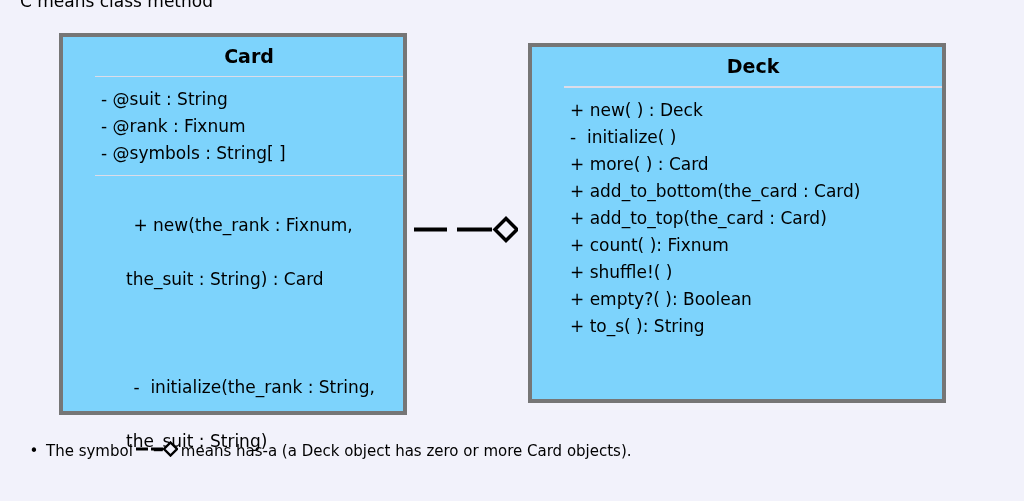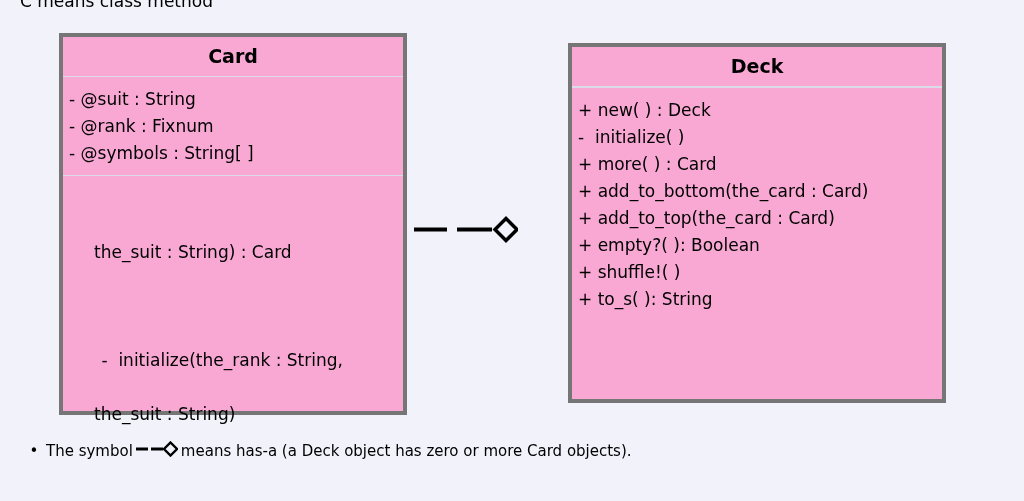--- a/index.html
+++ b/index.html
@@ -25,35 +25,35 @@
     font-size: 17px;
     line-height: 20px;
     color: #000000;
     white-space: nowrap;
   }
 
   
   .uml-box {
     position: absolute;
     box-sizing: border-box;
-    background: #f9a8d4;
+    background: #7dd3fc;
     border: 4px solid #767676;
+    padding-left: 32px;
   }
   .uml-box.card-box {
     left: 59px;
     top: 33px;
     width: 348px;
     height: 382px;
   }
   .uml-box.deck-box {
     left: 528px;
     top: 43px;
-    width: 378px;
+    width: 418px;
     height: 360px;
-    margin-left: 40px;
   }
 
   .uml-title {
     text-align: center;
     font-weight: bold;
     font-size: 19px;
     line-height: 22px;
     padding-top: 8px;
     padding-bottom: 9px;
   }
@@ -121,20 +121,21 @@
   <div class="uml-title">Card</div>
   <div class="uml-sep"></div>
   <div class="uml-compartment">
     <div class="uml-member">- @suit : String</div>
     <div class="uml-member">- @rank : Fixnum</div>
     <div class="uml-member">- @symbols : String[ ]</div>
   </div>
   <div class="uml-sep"></div>
   <div class="uml-compartment">
     <div class="uml-member">
+      <span>+ new(the_rank : Fixnum,</span>
       <span class="cont">the_suit : String) : Card</span>
     </div>
     <div class="uml-member">
       <span>-  initialize(the_rank : String,</span>
       <span class="cont">the_suit : String)</span>
     </div>
 
   </div>
 </div>
 
@@ -149,22 +150,23 @@
 <div class="uml-box deck-box">
   <div class="uml-title">Deck</div>
   <div class="uml-sep"></div>
   <div class="uml-sep"></div>
   <div class="uml-compartment">
     <div class="uml-member">+ new( ) : Deck</div>
     <div class="uml-member">-  initialize( )</div>
     <div class="uml-member">+ more( ) : Card</div>
     <div class="uml-member">+ add_to_bottom(the_card : Card)</div>
     <div class="uml-member">+ add_to_top(the_card : Card)</div>
+    <div class="uml-member">+ count( ): Fixnum</div>
+    <div class="uml-member">+ shuffle!( )</div>
     <div class="uml-member">+ empty?( ): Boolean</div>
-    <div class="uml-member">+ shuffle!( )</div>
     <div class="uml-member">+ to_s( ): String</div>
   </div>
 </div>
 
 <div class="caption">
   <span class="bullet">•</span><span class="ctext">The symbol</span><span class="inline-sym"><svg width="42" height="16" viewBox="0 0 42 16">
         <line x1="0" y1="8" x2="12" y2="8" stroke="#000000" stroke-width="3"></line>
         <line x1="15" y1="8" x2="27" y2="8" stroke="#000000" stroke-width="3"></line>
         <polygon points="34.5,1.5 41,8 34.5,14.5 28,8" fill="#f2f2fb" stroke="#000000" stroke-width="2.4"></polygon>
       </svg></span><span class="ctext">means has-a (a Deck object has zero or more Card objects).</span>

